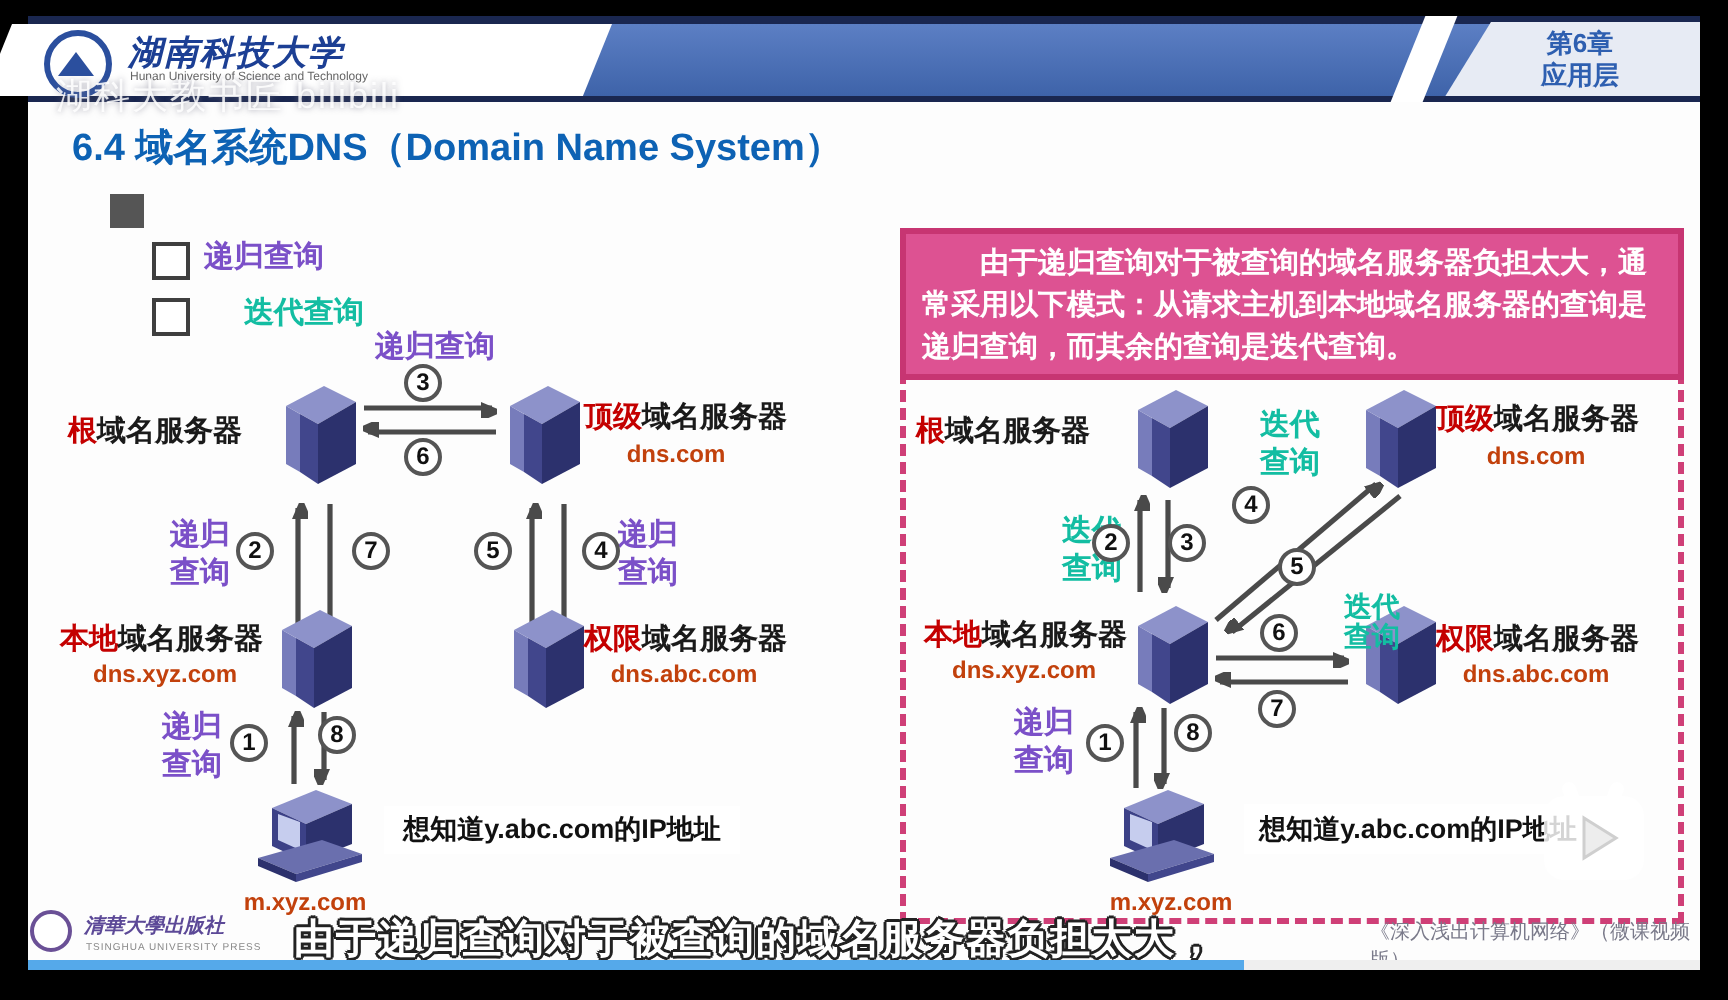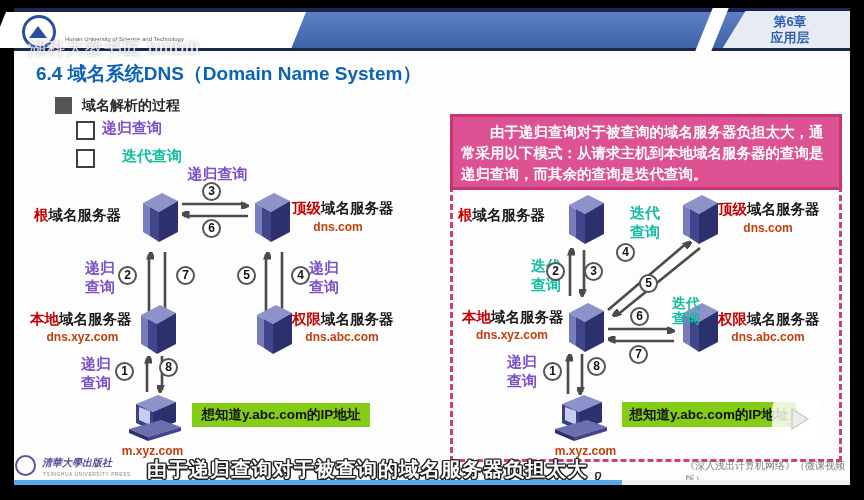--- a/index.html
+++ b/index.html
@@ -39,21 +39,21 @@
   .purple{color:#7b50c8;}
   .teal{color:#13bda2;margin-left:20px;}
   .red{color:#c40000;}
   
   .srv-label{font-size:14.5px;font-weight:bold;color:#1a1a1a;white-space:nowrap;}
   .domain{font-size:12px;font-weight:bold;color:#c2410c;text-align:center;}
   .qlbl{font-size:15px;font-weight:bold;text-align:center;line-height:19px;white-space:nowrap;}
   .num{width:19px;height:19px;border-radius:50%;border:2px solid #555;background:#fff;
        box-sizing:border-box;text-align:center;font-size:12px;font-weight:bold;color:#111;
        line-height:15px;}
-  .ybox{background:#84cc16;color:#111;font-size:13.5px;font-weight:bold;text-align:center;}
+  .ybox{background:#ffffff;color:#111;font-size:13.5px;font-weight:bold;text-align:center;}
   
   .panel{left:450px;top:114px;width:392px;height:348px;border:3px dashed #cf3f77;box-sizing:border-box;}
   .note-box{left:450px;top:114px;width:392px;height:76px;box-sizing:border-box;background:#dd5292;
         border:3px solid #c73572;color:#fff;font-size:14.5px;font-weight:bold;line-height:21px;
         padding:5px 8px 4px 8px;text-indent:2em;}
   
   .pub-circle{left:15px;top:455px;width:21px;height:21px;border-radius:50%;
         border:2px solid #6a5096;box-sizing:border-box;background:#fff;}
   .pub-name{left:42px;top:456px;font-family:"Liberation Serif","DejaVu Serif",serif;
         font-style:italic;font-weight:bold;font-size:10px;color:#5c4997;}
@@ -77,26 +77,26 @@
   <div class="abs band"></div>
   <div class="abs logo-plate"></div>
   <div class="abs diag-gap"></div>
   <div class="abs chapter-plate"></div>
   <div class="abs chapter-text">
     <div>第6章</div>
     <div>应用层</div>
   </div>
   <div class="abs logo-circle"></div>
   <div class="abs logo-mtn"></div>
+  <div class="abs uni-name">湖南科技大学</div>
   <div class="abs uni-en">Hunan University of Science and Technology</div>
   <div class="abs watermark">湖科大教书匠 bilibili</div>
 
   <div class="abs sec-title">6.4 域名系统DNS（Domain Name System）</div>
   <div class="abs sq-bullet"></div>
-  <div class="abs topic">域名解析的过程</div>
   <div class="abs chk" style="left:76px;top:121px;"></div>
   <div class="abs chk-lbl purple" style="left:102px;top:119px;">递归查询</div>
   <div class="abs chk" style="left:76px;top:149px;"></div>
   <div class="abs chk-lbl teal" style="left:102px;top:147px;">迭代查询</div>
 
   <svg class="abs" style="left:30px;top:160px;" width="420" height="300">
     <defs>
       <marker id="ahL" markerWidth="8" markerHeight="8" refX="5.5" refY="3" orient="auto" markerUnits="userSpaceOnUse">
         <path d="M0,0 L7,3 L0,6 Z" fill="#4a4a4a" transform="scale(1.6)"></path>
       </marker>

